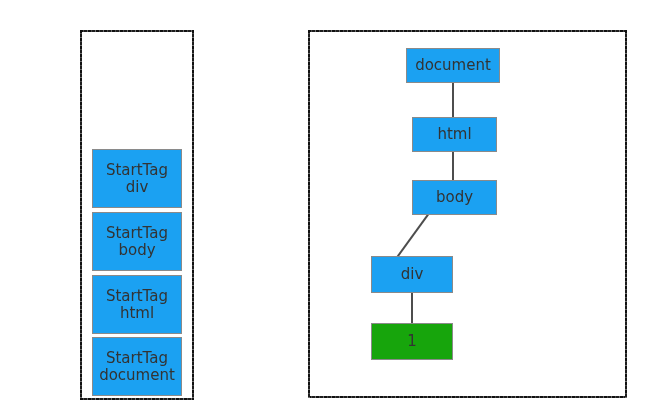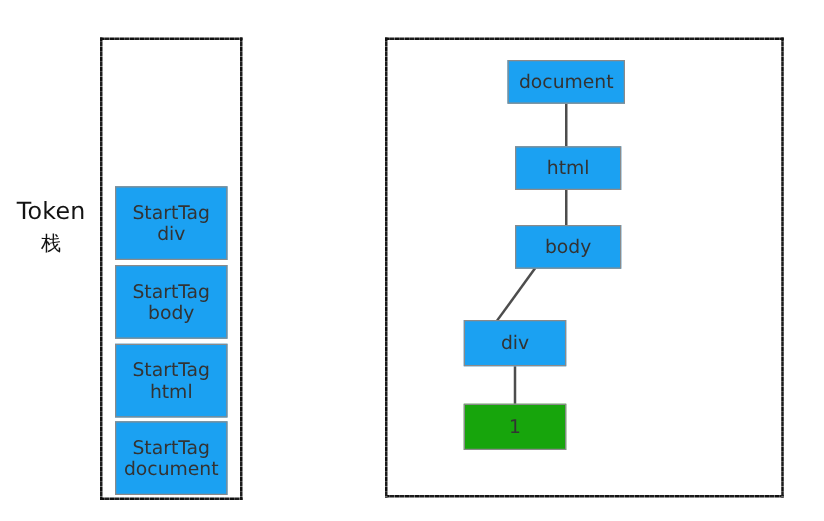--- a/index.html
+++ b/index.html
@@ -93,24 +93,20 @@
 
 <div id="canvas">
 
   <div class="panel" style="left:80px; top:30px; width:114px; height:370px;">
     <div class="edge" style="left:0; top:0; width:114px; height:2px;"></div>
     <div class="edge" style="left:0; bottom:0; width:114px; height:2px;"></div>
     <div class="edge vert" style="left:0; top:0; width:2px; height:370px;"></div>
     <div class="edge vert" style="right:0; top:0; width:2px; height:370px;"></div>
   </div>
 
-  <div class="side-label" style="left:10px; top:158px; width:62px;">
-    <span>Token</span>
-    <span class="l2">栈</span>
-  </div>
 
   <div class="node blue" style="left:92px; top:149px; width:90px; height:59px;">
     <span class="ln">StartTag</span>
     <span class="ln">div</span>
   </div>
 
   <div class="node blue" style="left:92px; top:212px; width:90px; height:59px;">
     <span class="ln">StartTag</span>
     <span class="ln">body</span>
   </div>

